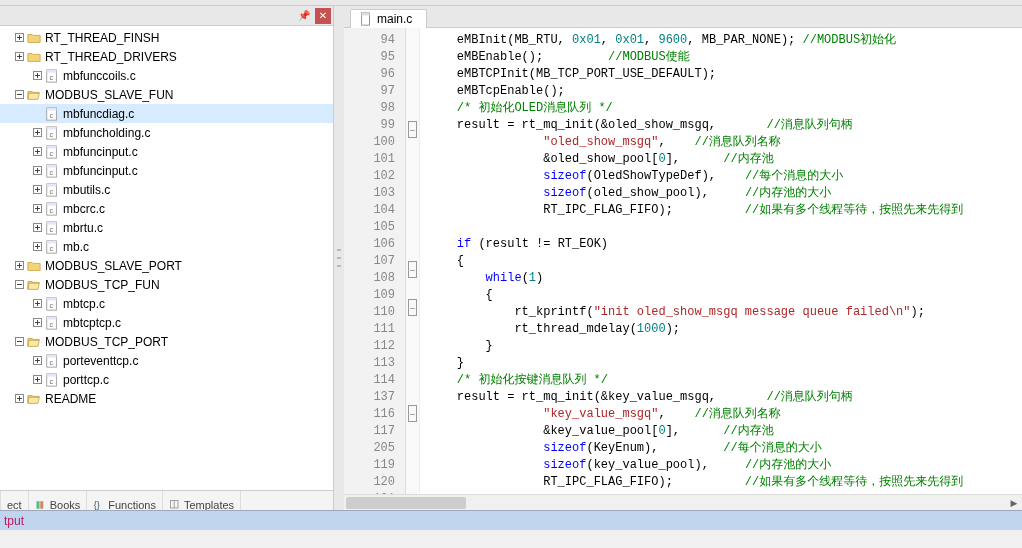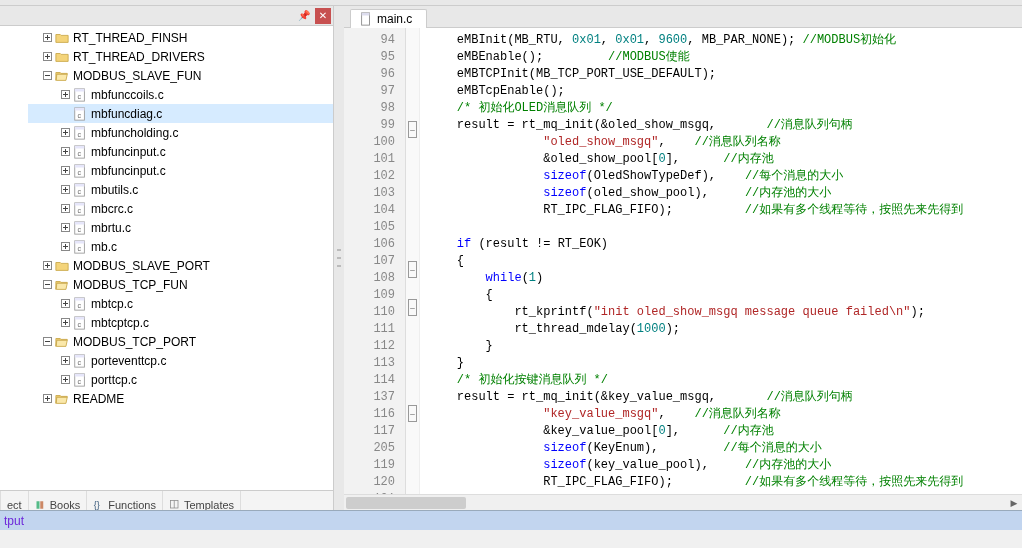--- a/index.html
+++ b/index.html
@@ -5,21 +5,21 @@
   * { margin: 0; padding: 0; box-sizing: border-box; }
   body { font-family: "Segoe UI", Tahoma, sans-serif; font-size: 12px; background: #f0f0f0; overflow: hidden; width: 1022px; height: 548px; position: relative; }
   .top-strip { height: 6px; background: #e8e8e8; border-bottom: 1px solid #ccc; }
   .main-layout { display: flex; height: 504px; }
   
   .left-panel { width: 334px; display: flex; flex-direction: column; border-right: 1px solid #ccc; background: #fff; }
   .panel-header { height: 20px; background: #e8e8e8; border-bottom: 1px solid #ccc; position: relative; display: flex; justify-content: flex-end; align-items: center; padding-right: 2px; }
   .panel-pin { width: 16px; height: 16px; display: inline-flex; align-items: center; justify-content: center; font-size: 10px; color: #555; }
   .panel-close { width: 16px; height: 16px; background: #c75050; color: #fff; display: inline-flex; align-items: center; justify-content: center; font-size: 10px; margin-left: 2px; }
   .tree { flex: 1; overflow: auto; background: #fff; padding-top: 2px; }
-  .tree-row { display: flex; align-items: center; height: 19px; padding-left: 4px; white-space: nowrap; margin-left: 28px; }
+  .tree-row { display: flex; align-items: center; height: 19px; padding-left: 4px; white-space: nowrap; }
   .tree-row.selected { background: #d6ebff; }
   .tree-row .indent { flex: 0 0 auto; }
   .expander { width: 14px; height: 14px; display: inline-flex; align-items: center; justify-content: center; color: #666; font-size: 9px; cursor: pointer; }
   .icon { width: 16px; height: 14px; display: inline-flex; align-items: center; justify-content: center; margin-right: 3px; }
   .folder-open svg, .folder-closed svg, .file-c svg, .readme-ico svg { width: 14px; height: 14px; }
   .tree-label { color: #000; }
   
   .panel-tabs { height: 20px; border-top: 1px solid #ccc; background: #f4f4f4; display: flex; align-items: center; overflow: hidden; }
   .ptab { padding: 0 6px; height: 20px; display: flex; align-items: flex-end; gap: 3px; border-right: 1px solid #ddd; cursor: pointer; font-size: 11px; color: #444; }
   .ptab .pic { width: 12px; height: 12px; display:inline-block; }
@@ -43,21 +43,21 @@
   .code div.line { height:17px; line-height:17px; padding-left:8px; }
   .kw { color:#0000ff; }
   .num { color:#008080; }
   .str { color:#b02626; }
   .cmt { color:#008000; }
   .editor-hscroll { height: 16px; background:#f0f0f0; border-top:1px solid #ddd; position:relative; }
   .editor-hscroll .thumb { position:absolute; left:2px; top:2px; height:12px; width:120px; background:#cdcdcd; border-radius:2px; }
   .editor-hscroll .arr { position:absolute; top:0; width:16px; height:16px; display:flex; align-items:center; justify-content:center; color:#666; font-size:9px; }
   .editor-hscroll .arr.l { left:0; } .editor-hscroll .arr.r { right:0; }
   
-  .output-bar { height: 20px; background:#c2d5ef; border-top:1px solid #9ab; padding-left:4px; line-height:20px; font-size:12px; color:#6d28d9; }
+  .output-bar { height: 20px; background:#c2d5ef; border-top:1px solid #9ab; padding-left:4px; line-height:20px; font-size:12px; color:#be185d; }
 </style>
 </head>
 <body>
 
 <div class="top-strip"></div>
 
 <div class="main-layout">
 
   <div class="left-panel">
     <div class="panel-header">
@@ -91,52 +91,52 @@
             </svg>
           </span>
           <span class="icon folder-closed">
             <svg viewBox="0 0 16 16">
               <path d="M1 4h5l1 1h8v8H1z" fill="#f4d47a" stroke="#c9a84a"></path>
             </svg>
           </span>
           <span class="tree-label">RT_THREAD_DRIVERS</span>
         </div>
         <div class="tree-row">
+          <span class="indent" style="width: 26px;"></span>
+          <span class="expander">
+            <svg width="9" height="9">
+              <rect x="0.5" y="0.5" width="8" height="8" fill="#fff" stroke="#888"></rect>
+              <line x1="2" y1="4.5" x2="7" y2="4.5" stroke="#444"></line>
+              <line x1="4.5" y1="2" x2="4.5" y2="7" stroke="#444"></line>
+            </svg>
+          </span>
+          <span class="icon file-c">
+            <svg viewBox="0 0 16 16">
+              <rect x="2" y="1" width="11" height="14" fill="#fff" stroke="#999"></rect>
+              <rect x="2" y="1" width="11" height="3" fill="#e6e6fa"></rect>
+              <text x="5" y="12" font-size="8" fill="#666">c</text>
+            </svg>
+          </span>
+          <span class="tree-label">mbfunccoils.c</span>
+        </div>
+        <div class="tree-row">
           <span class="indent" style="width: 8px;"></span>
           <span class="expander">
             <svg width="9" height="9">
               <rect x="0.5" y="0.5" width="8" height="8" fill="#fff" stroke="#888"></rect>
               <line x1="2" y1="4.5" x2="7" y2="4.5" stroke="#444"></line>
             </svg>
           </span>
           <span class="icon folder-open">
             <svg viewBox="0 0 16 16">
               <path d="M1 4h5l1 1h7v1H2l-1 7V4z" fill="#f4d47a" stroke="#c9a84a"></path>
               <path d="M2 6h12l-1.5 7H1.5z" fill="#fae8aa" stroke="#c9a84a"></path>
             </svg>
           </span>
           <span class="tree-label">MODBUS_SLAVE_FUN</span>
-        </div>
-        <div class="tree-row">
-          <span class="indent" style="width: 26px;"></span>
-          <span class="expander">
-            <svg width="9" height="9">
-              <rect x="0.5" y="0.5" width="8" height="8" fill="#fff" stroke="#888"></rect>
-              <line x1="2" y1="4.5" x2="7" y2="4.5" stroke="#444"></line>
-              <line x1="4.5" y1="2" x2="4.5" y2="7" stroke="#444"></line>
-            </svg>
-          </span>
-          <span class="icon file-c">
-            <svg viewBox="0 0 16 16">
-              <rect x="2" y="1" width="11" height="14" fill="#fff" stroke="#999"></rect>
-              <rect x="2" y="1" width="11" height="3" fill="#e6e6fa"></rect>
-              <text x="5" y="12" font-size="8" fill="#666">c</text>
-            </svg>
-          </span>
-          <span class="tree-label">mbfunccoils.c</span>
         </div>
         <div class="tree-row selected">
           <span class="indent" style="width: 26px;"></span>
           <span class="expander"></span>
           <span class="icon file-c">
             <svg viewBox="0 0 16 16">
               <rect x="2" y="1" width="11" height="14" fill="#fff" stroke="#999"></rect>
               <rect x="2" y="1" width="11" height="3" fill="#e6e6fa"></rect>
               <text x="5" y="12" font-size="8" fill="#666">c</text>
             </svg>

